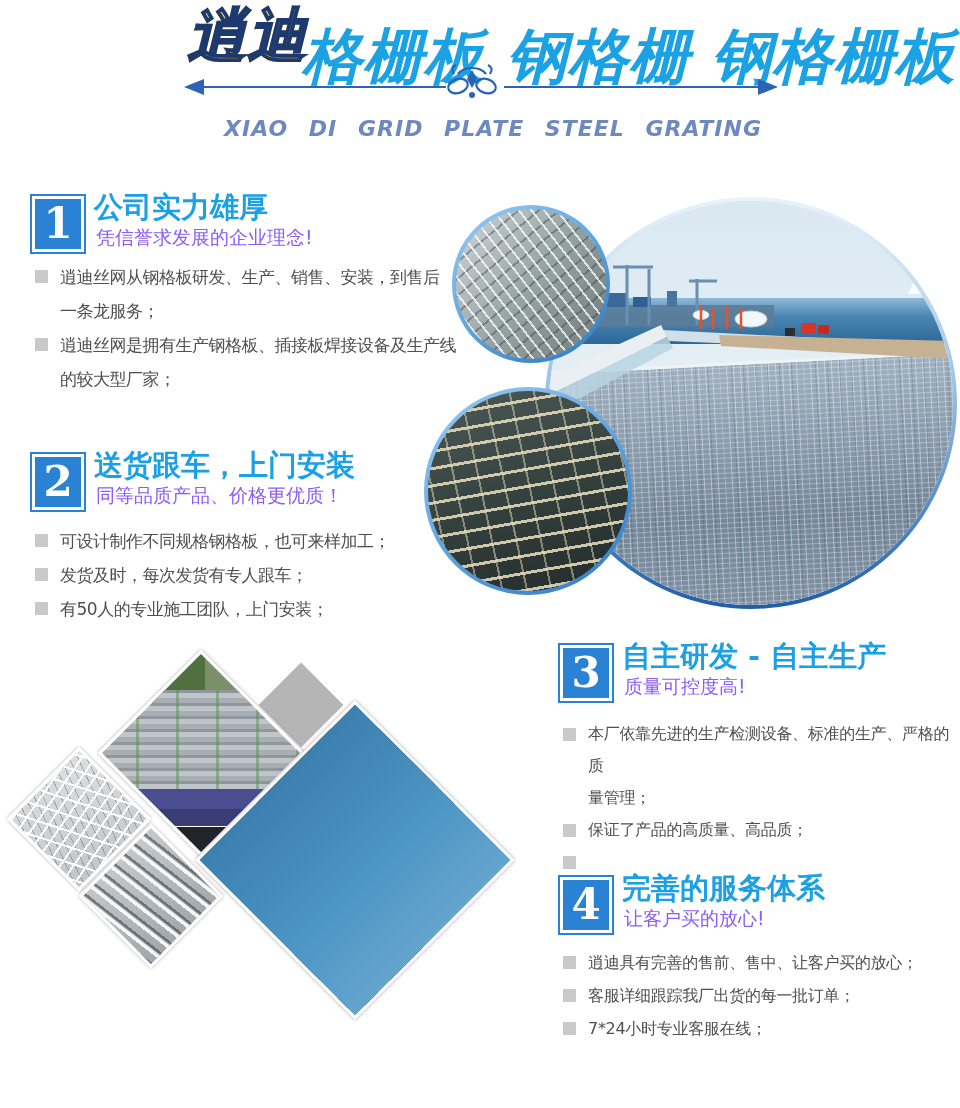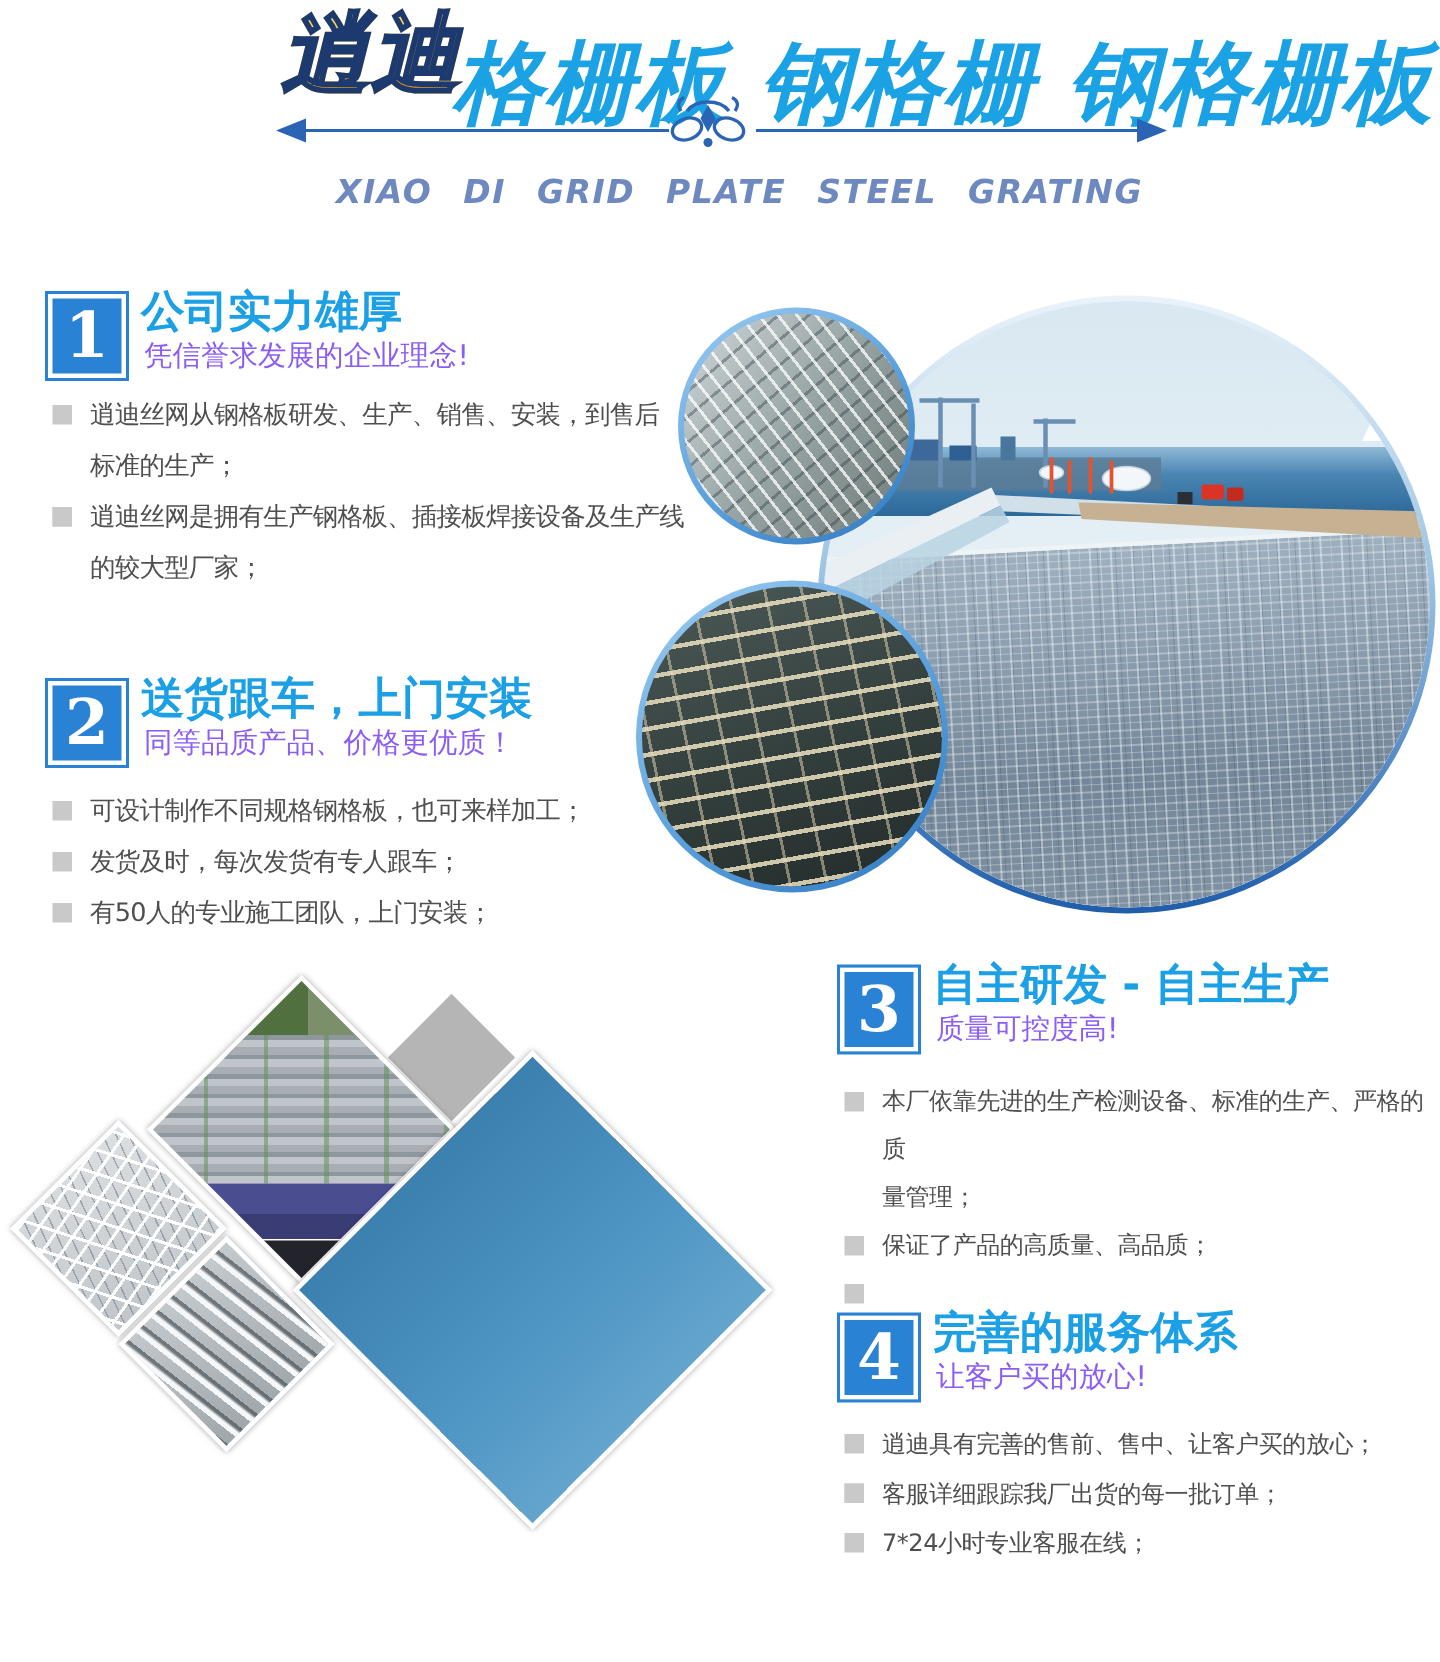--- a/index.html
+++ b/index.html
@@ -230,21 +230,21 @@
   </div>
 
   <div class="section sec1">
     <div class="badge">
       <span class="n">1</span>
     </div>
     <div class="sec-title">公司实力雄厚</div>
     <div class="sec-sub">凭信誉求发展的企业理念!</div>
     <ul class="bullets">
         <li><span class="sq"></span><span class="bt">逍迪丝网从钢格板研发、生产、销售、安装，到售后
-标准的生产；</span></li>
+一条龙服务；</span></li>
         <li><span class="sq"></span></li>
         <li><span class="sq"></span><span class="bt">逍迪丝网是拥有生产钢格板、插接板焊接设备及生产线
 的较大型厂家；</span></li>
       </ul>
   </div>
 
   <div class="section sec2">
     <div class="badge">
       <span class="n">2</span>
     </div>

